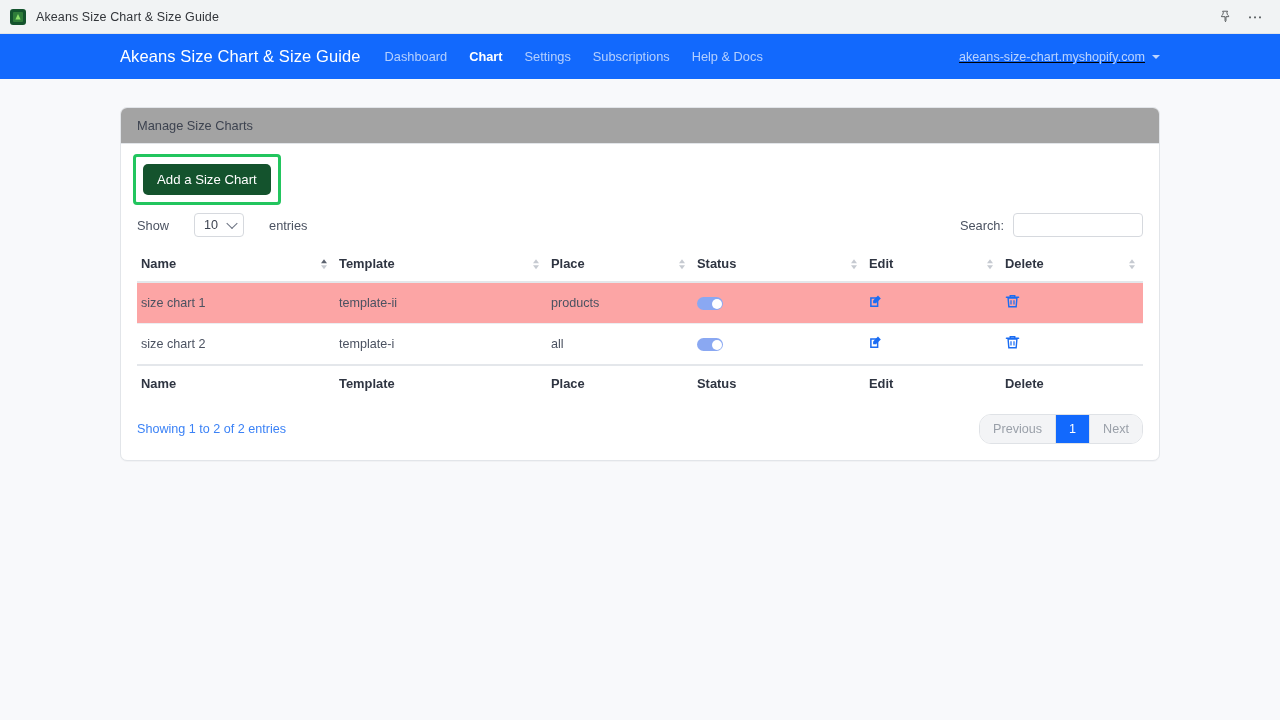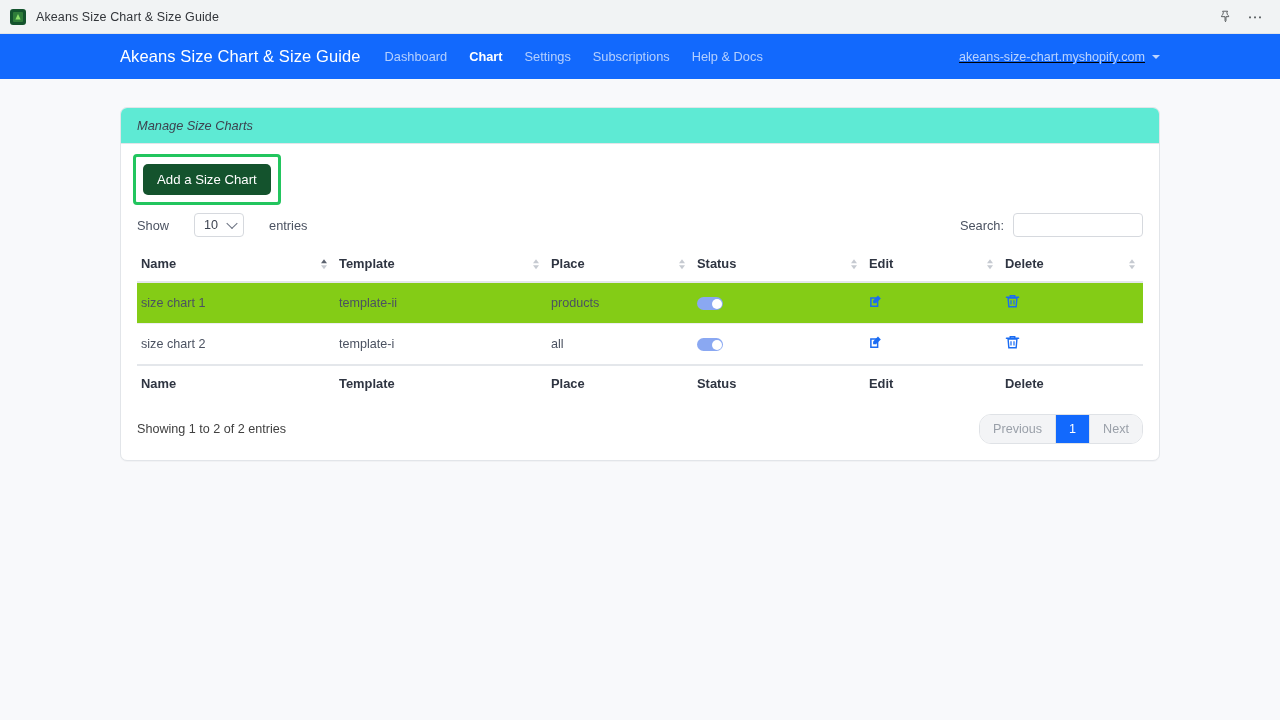--- a/index.html
+++ b/index.html
@@ -50,22 +50,22 @@
     border-top:4.5px solid rgba(255,255,255,.72);
   }
 
   
   .page{padding:28px 120px 0 120px;box-sizing:border-box;}
   .card{
     background:#ffffff;border:1px solid #e2e5e9;border-radius:7px;overflow:hidden;
     box-shadow:0 1px 1px rgba(16,24,40,.03);
   }
   .card-head{
-    background:#5eead4;border-bottom:1px solid #e2e5e9;
-    padding:10px 16px;font-size:12.8px;color:#3d4350;font-style:italic;
+    background:#a3a3a3;border-bottom:1px solid #e2e5e9;
+    padding:10px 16px;font-size:12.8px;color:#3d4350;
   }
   .card-body{padding:14px 16px 16px 16px;}
 
   
   .hl-wrap{display:inline-block;position:relative;padding:10px;margin:-4px 0 0 -4px;}
   .hl-box{
     position:absolute;left:0;top:0;right:0;bottom:0;
     border:3.5px solid #22c55e;border-radius:4px;pointer-events:none;
   }
   .btn-primary{
@@ -105,21 +105,21 @@
     white-space:nowrap;
   }
   tfoot th{
     text-align:left;font-size:12.9px;color:#2f3542;font-weight:bold;
     padding:10px 4px 9px 4px;border-top:2px solid #e4e7eb;white-space:nowrap;
   }
   tbody td{
     font-size:12.6px;color:#4b5261;padding:11px 4px;border-bottom:1px solid #eceef1;
     vertical-align:middle;
   }
-  tbody tr.alt td{background:#84cc16;margin-top:16px;}
+  tbody tr.alt td{background:#fca5a5;margin-top:16px;}
   .col-name{width:198px;}
   .col-template{width:212px;}
   .col-place{width:146px;}
   .col-status{width:172px;}
   .col-edit{width:136px;}
   .col-delete{width:auto;}
   .sorter{
     position:absolute;right:8px;top:50%;transform:translateY(-50%);
     display:flex;flex-direction:column;gap:1.5px;line-height:0;
   }
@@ -134,21 +134,21 @@
     position:relative;display:inline-block;cursor:pointer;vertical-align:middle;
   }
   .toggle .knob{
     position:absolute;width:10px;height:10px;border-radius:50%;background:#fff;
     top:1.5px;right:1.5px;
   }
   .icon-btn{display:inline-block;line-height:0;cursor:pointer;color:#1b6cf2;}
 
   
   .tfoot-row{display:flex;align-items:center;margin-top:14px;}
-  .showing{font-size:12.6px;color:#404040;}
+  .showing{font-size:12.6px;color:#3b82f6;}
   .pager{margin-left:auto;display:flex;border:1px solid #dfe2e6;border-radius:12px;overflow:hidden;}
   .pg{
     font-size:12.6px;padding:7px 13px;background:#f3f4f6;color:#9aa0a9;cursor:pointer;
     border-right:1px solid #dfe2e6;white-space:nowrap;
   }
   .pg:last-child{border-right:none;}
   .pg.active{background:#1269fd;color:#fff;}
 </style>
 </head>
 <body>

